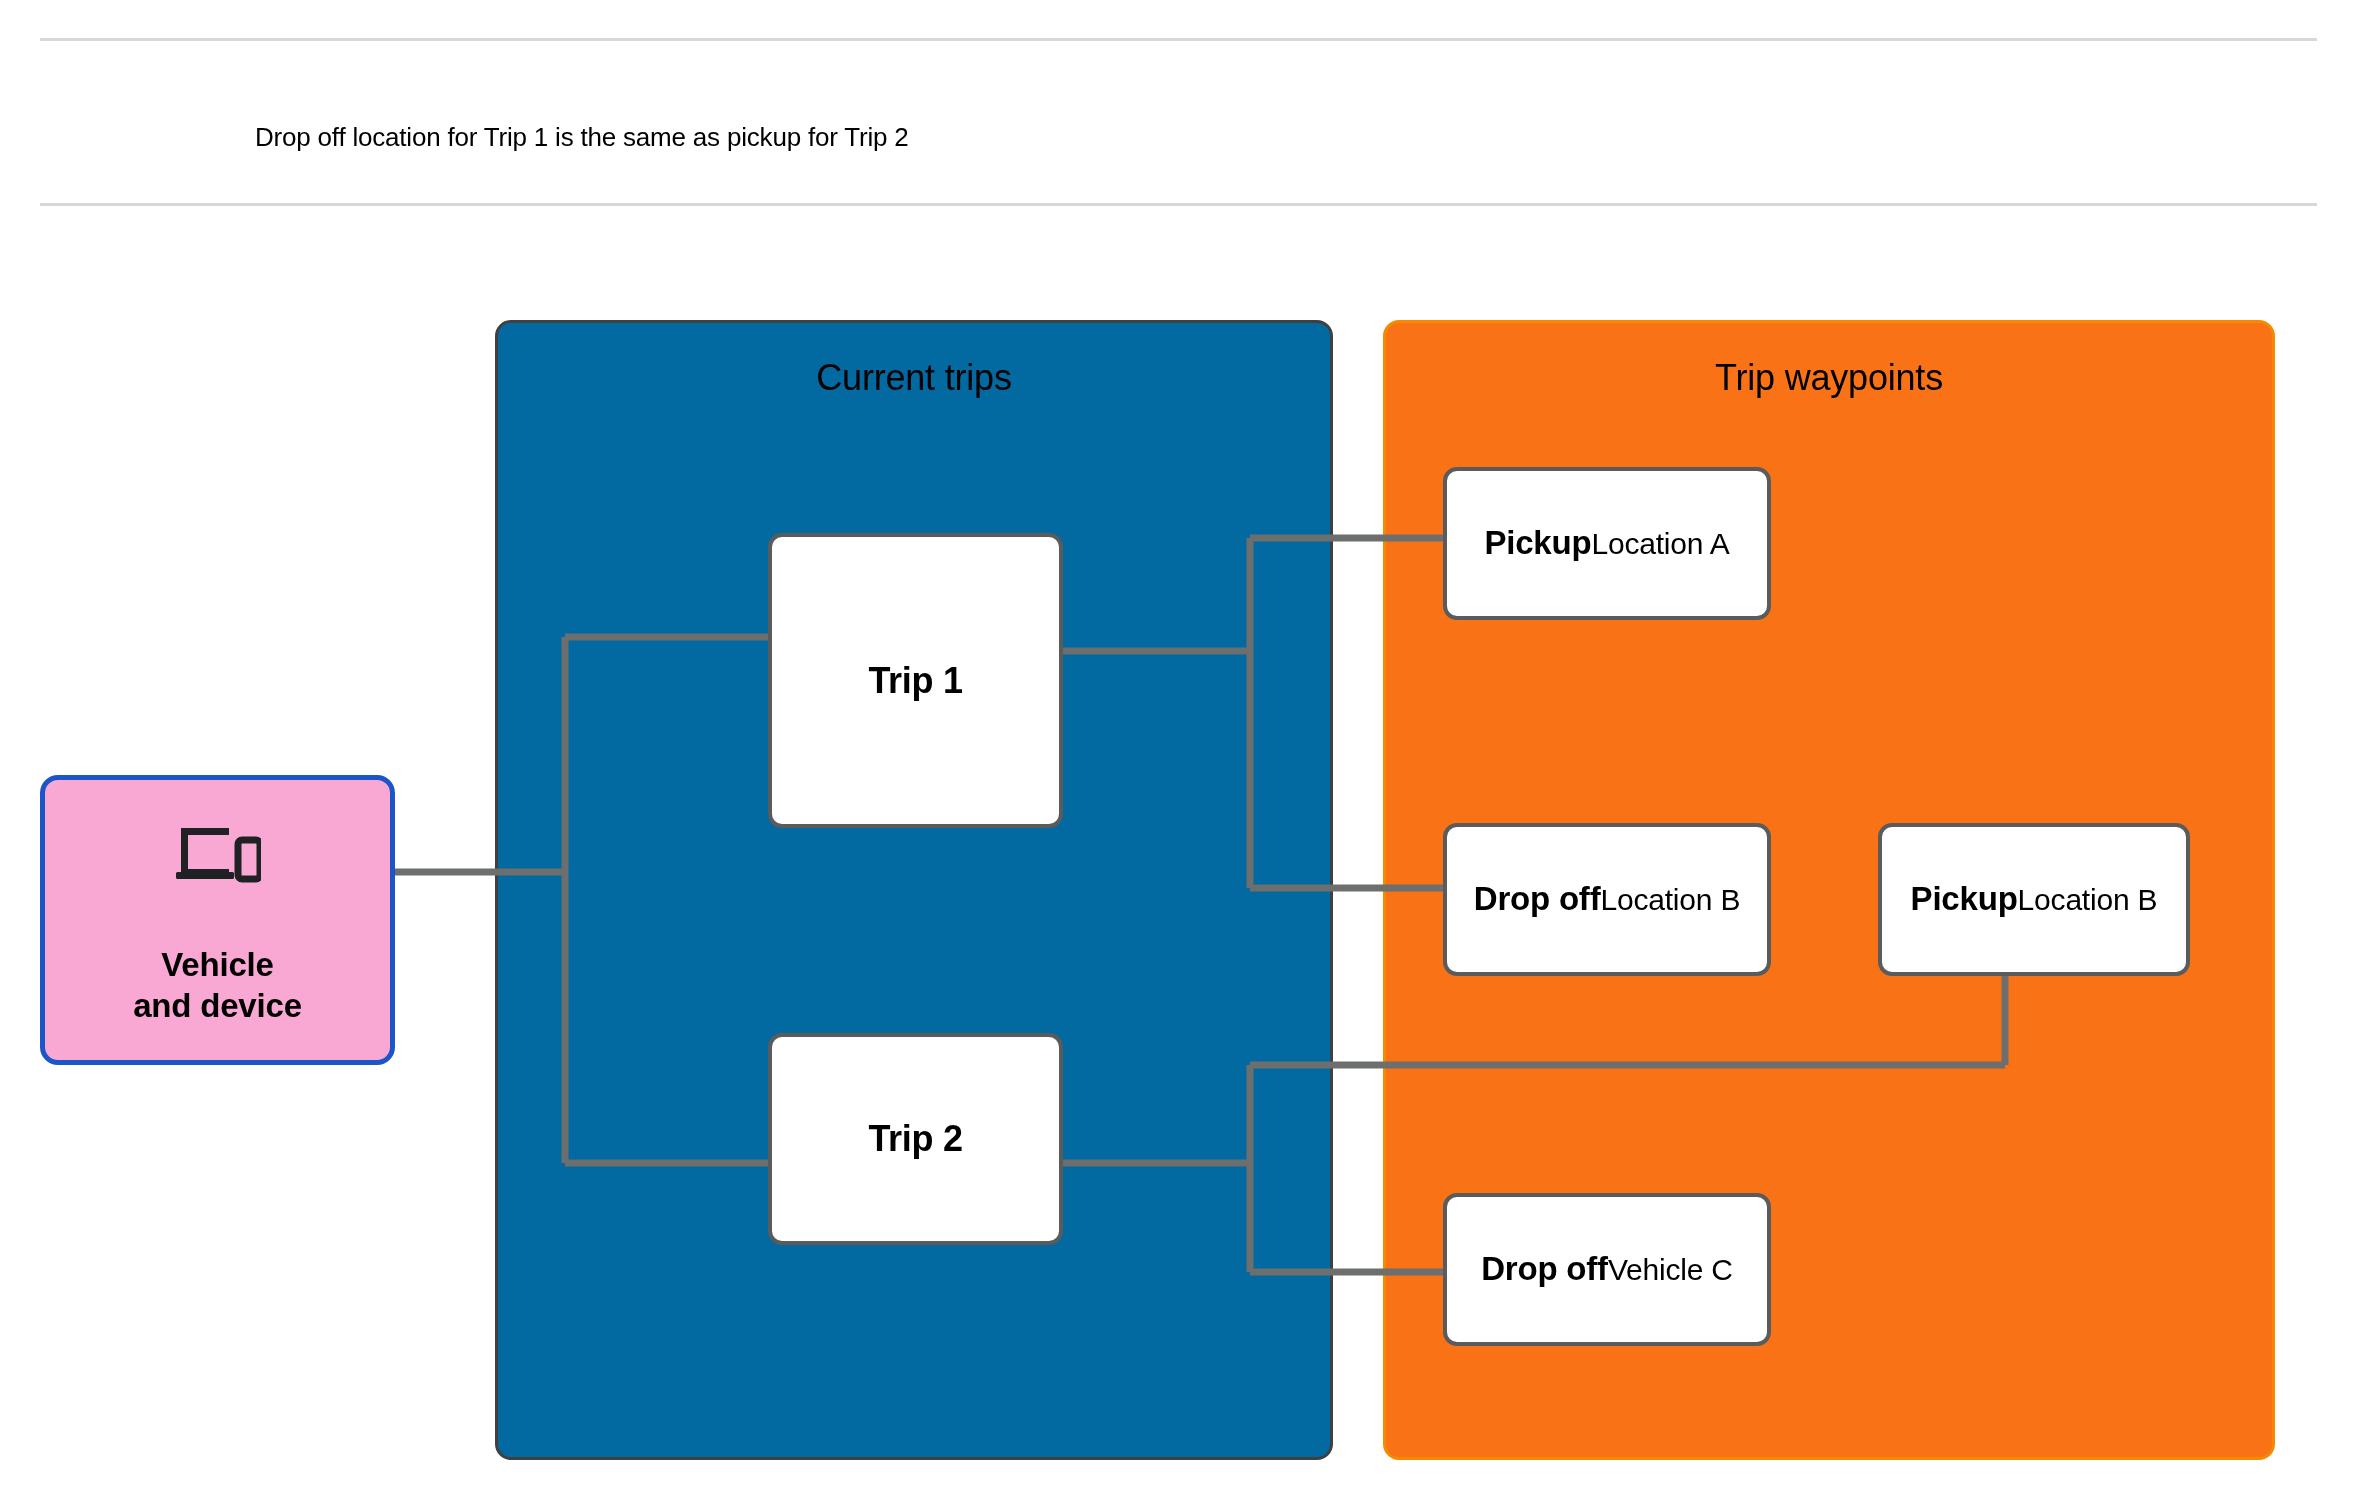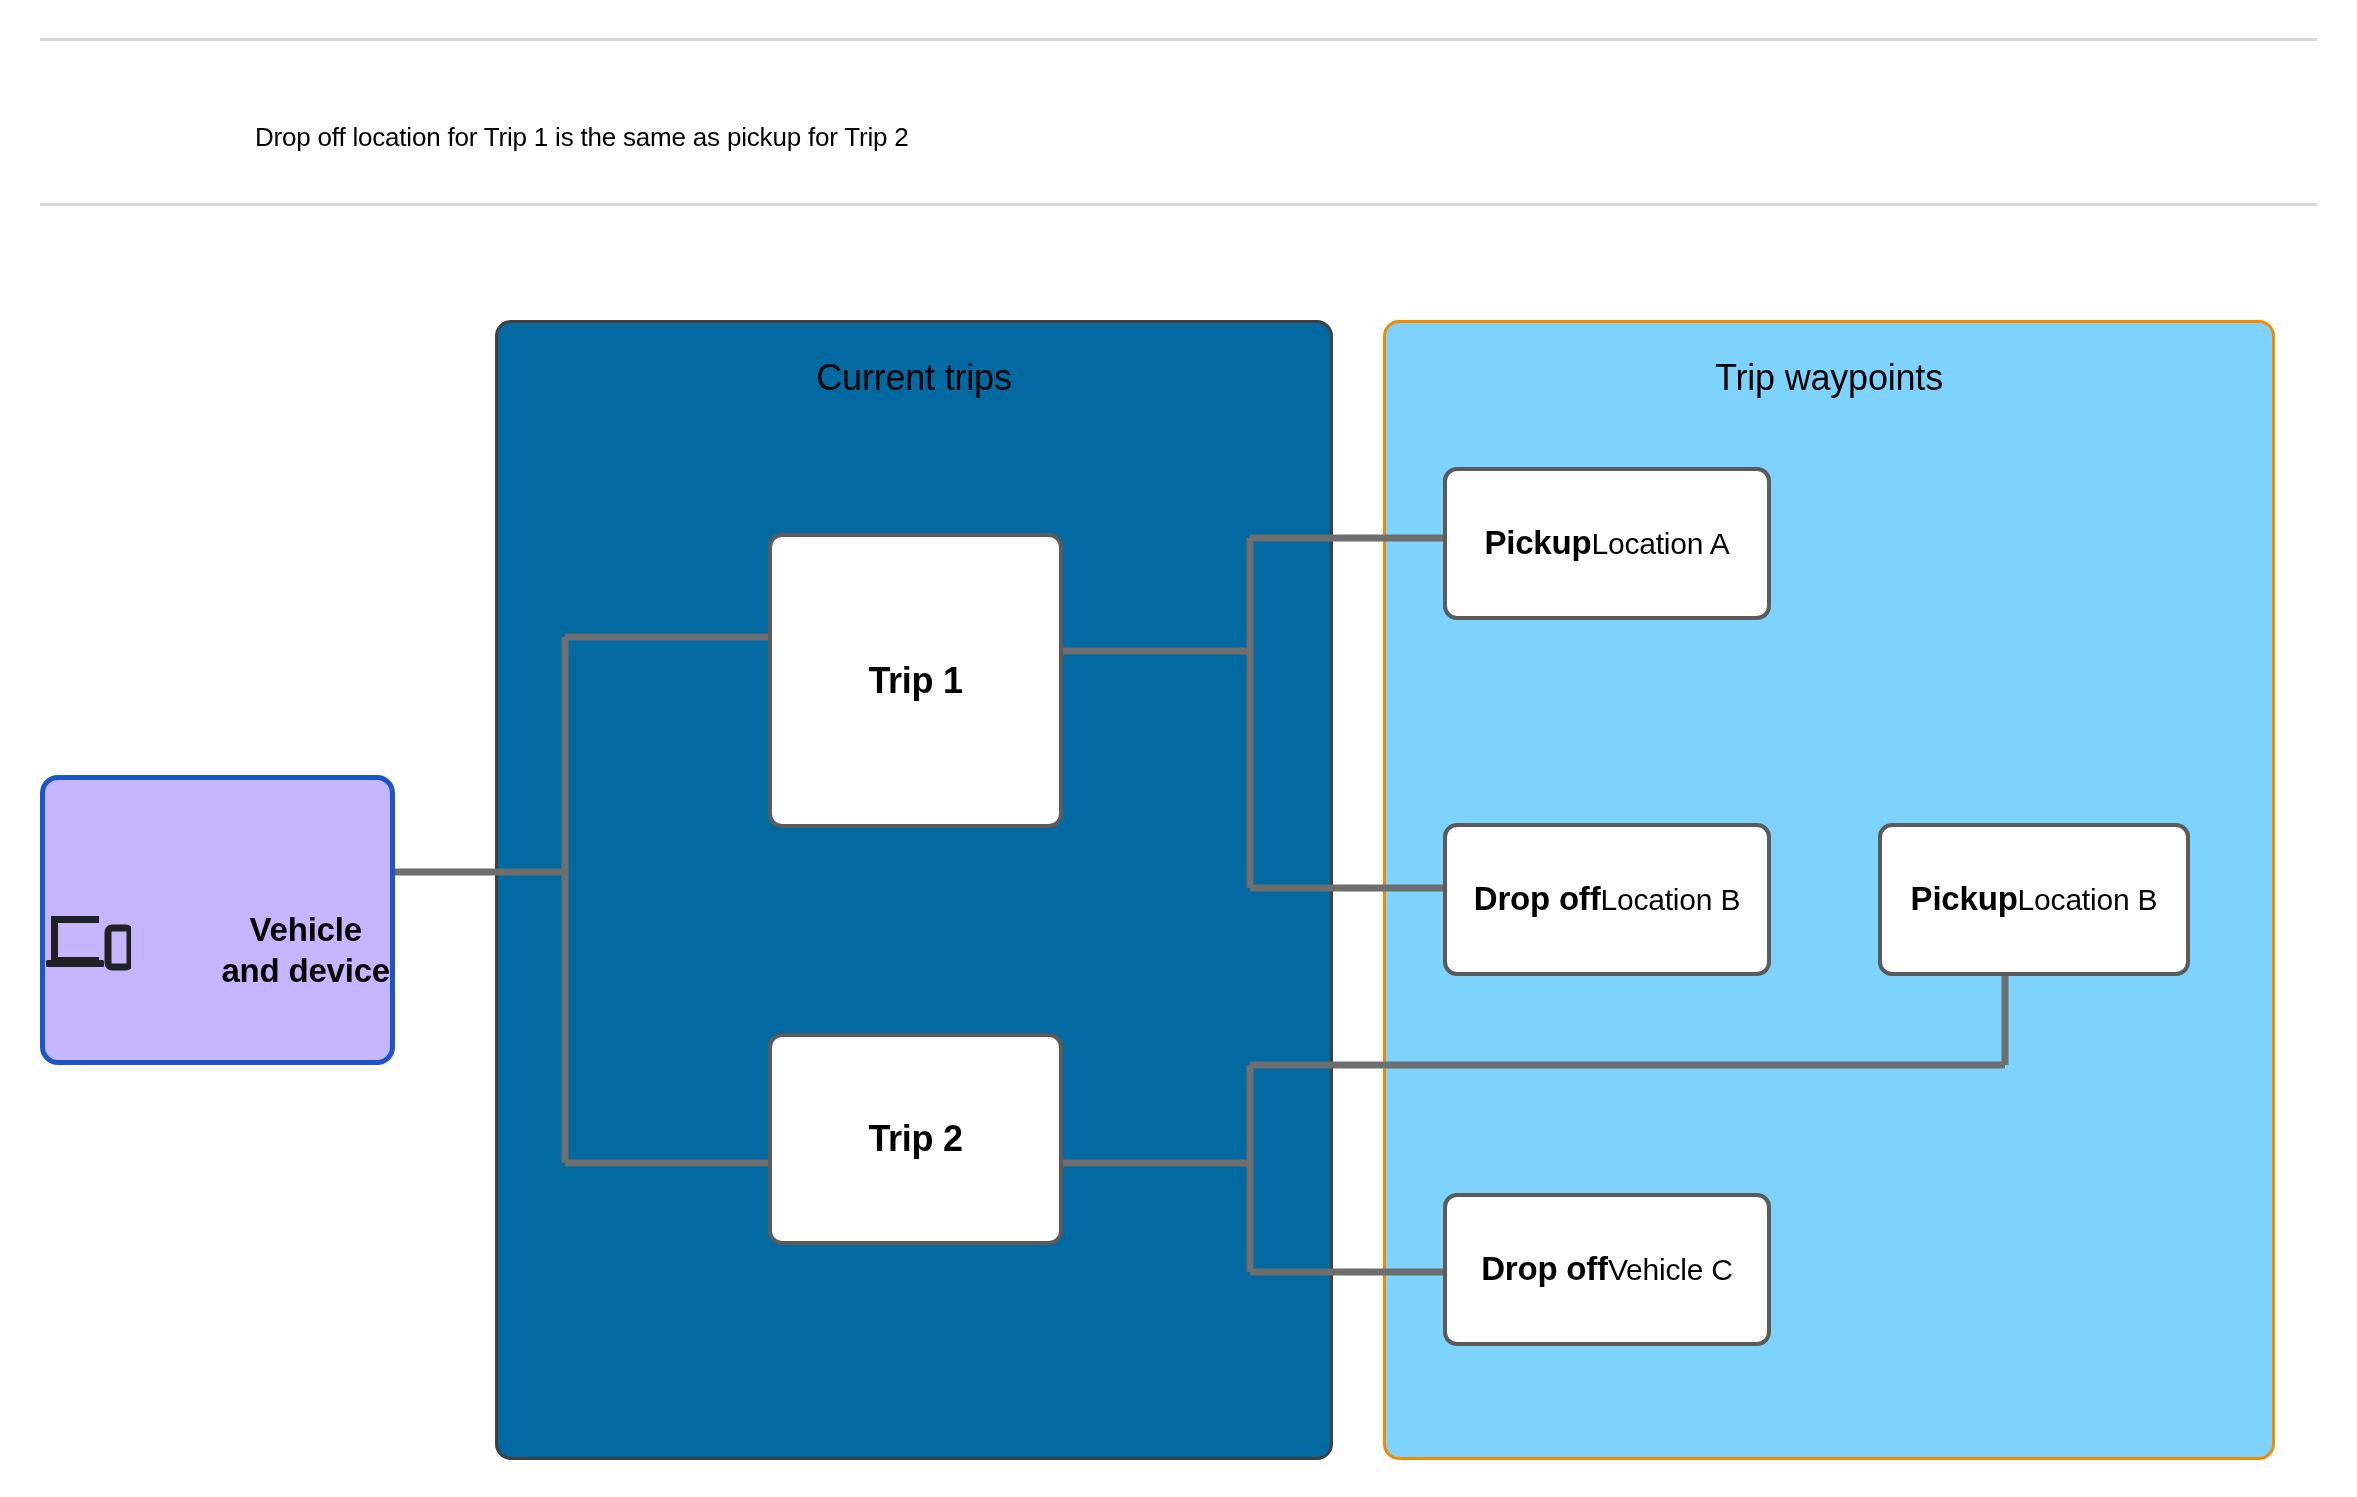--- a/index.html
+++ b/index.html
@@ -31,21 +31,21 @@
   .group-title{
     position:absolute;left:0;right:0;top:34px;text-align:center;
     font-size:36px;font-weight:normal;letter-spacing:-0.2px;
   }
   #group-current-trips{
     left:495px;top:320px;width:838px;height:1140px;
     background:#0369a1;border:3px solid #404040;
   }
   #group-trip-waypoints{
     left:1383px;top:320px;width:892px;height:1140px;
-    background:#7dd3fc;border:3px solid #f58a00;
+    background:#f97316;border:3px solid #f58a00;
   }
 
   
   .node{
     position:absolute;box-sizing:border-box;
     background:#ffffff;border:4px solid #5a5c5c;border-radius:14px;
     display:flex;flex-direction:row;align-items:center;justify-content:center;
     z-index:6;
   }
   .node .t1{font-size:33px;font-weight:bold;line-height:1.18;letter-spacing:-0.2px;}
@@ -55,23 +55,23 @@
   #node-trip-1{left:768px;top:533px;width:295px;height:295px;}
   #node-trip-2{left:768px;top:1033px;width:295px;height:212px;}
   #node-pickup-a{left:1443px;top:467px;width:328px;height:153px;}
   #node-dropoff-b{left:1443px;top:823px;width:328px;height:153px;}
   #node-pickup-b{left:1878px;top:823px;width:312px;height:153px;}
   #node-dropoff-c{left:1443px;top:1193px;width:328px;height:153px;}
 
   
   #node-vehicle{
     position:absolute;left:40px;top:775px;width:355px;height:290px;
-    box-sizing:border-box;background:#c4b5fd;border:5px solid #1a56c8;
-    border-radius:18px;display:flex;
-    align-items:center;justify-content:space-between;z-index:6;
+    box-sizing:border-box;background:#f9a8d4;border:5px solid #1a56c8;
+    border-radius:18px;display:flex;flex-direction:column;
+    align-items:center;justify-content:flex-start;z-index:6;
   }
   #vehicle-icon{margin-top:42px;width:86px;height:62px;display:block;}
   #vehicle-label{
     margin-top:60px;text-align:center;
     font-size:33px;font-weight:bold;line-height:1.25;letter-spacing:-0.2px;
     white-space:pre-line;
   }
 
   
   #connectors{position:absolute;inset:0;z-index:3;pointer-events:none;}

